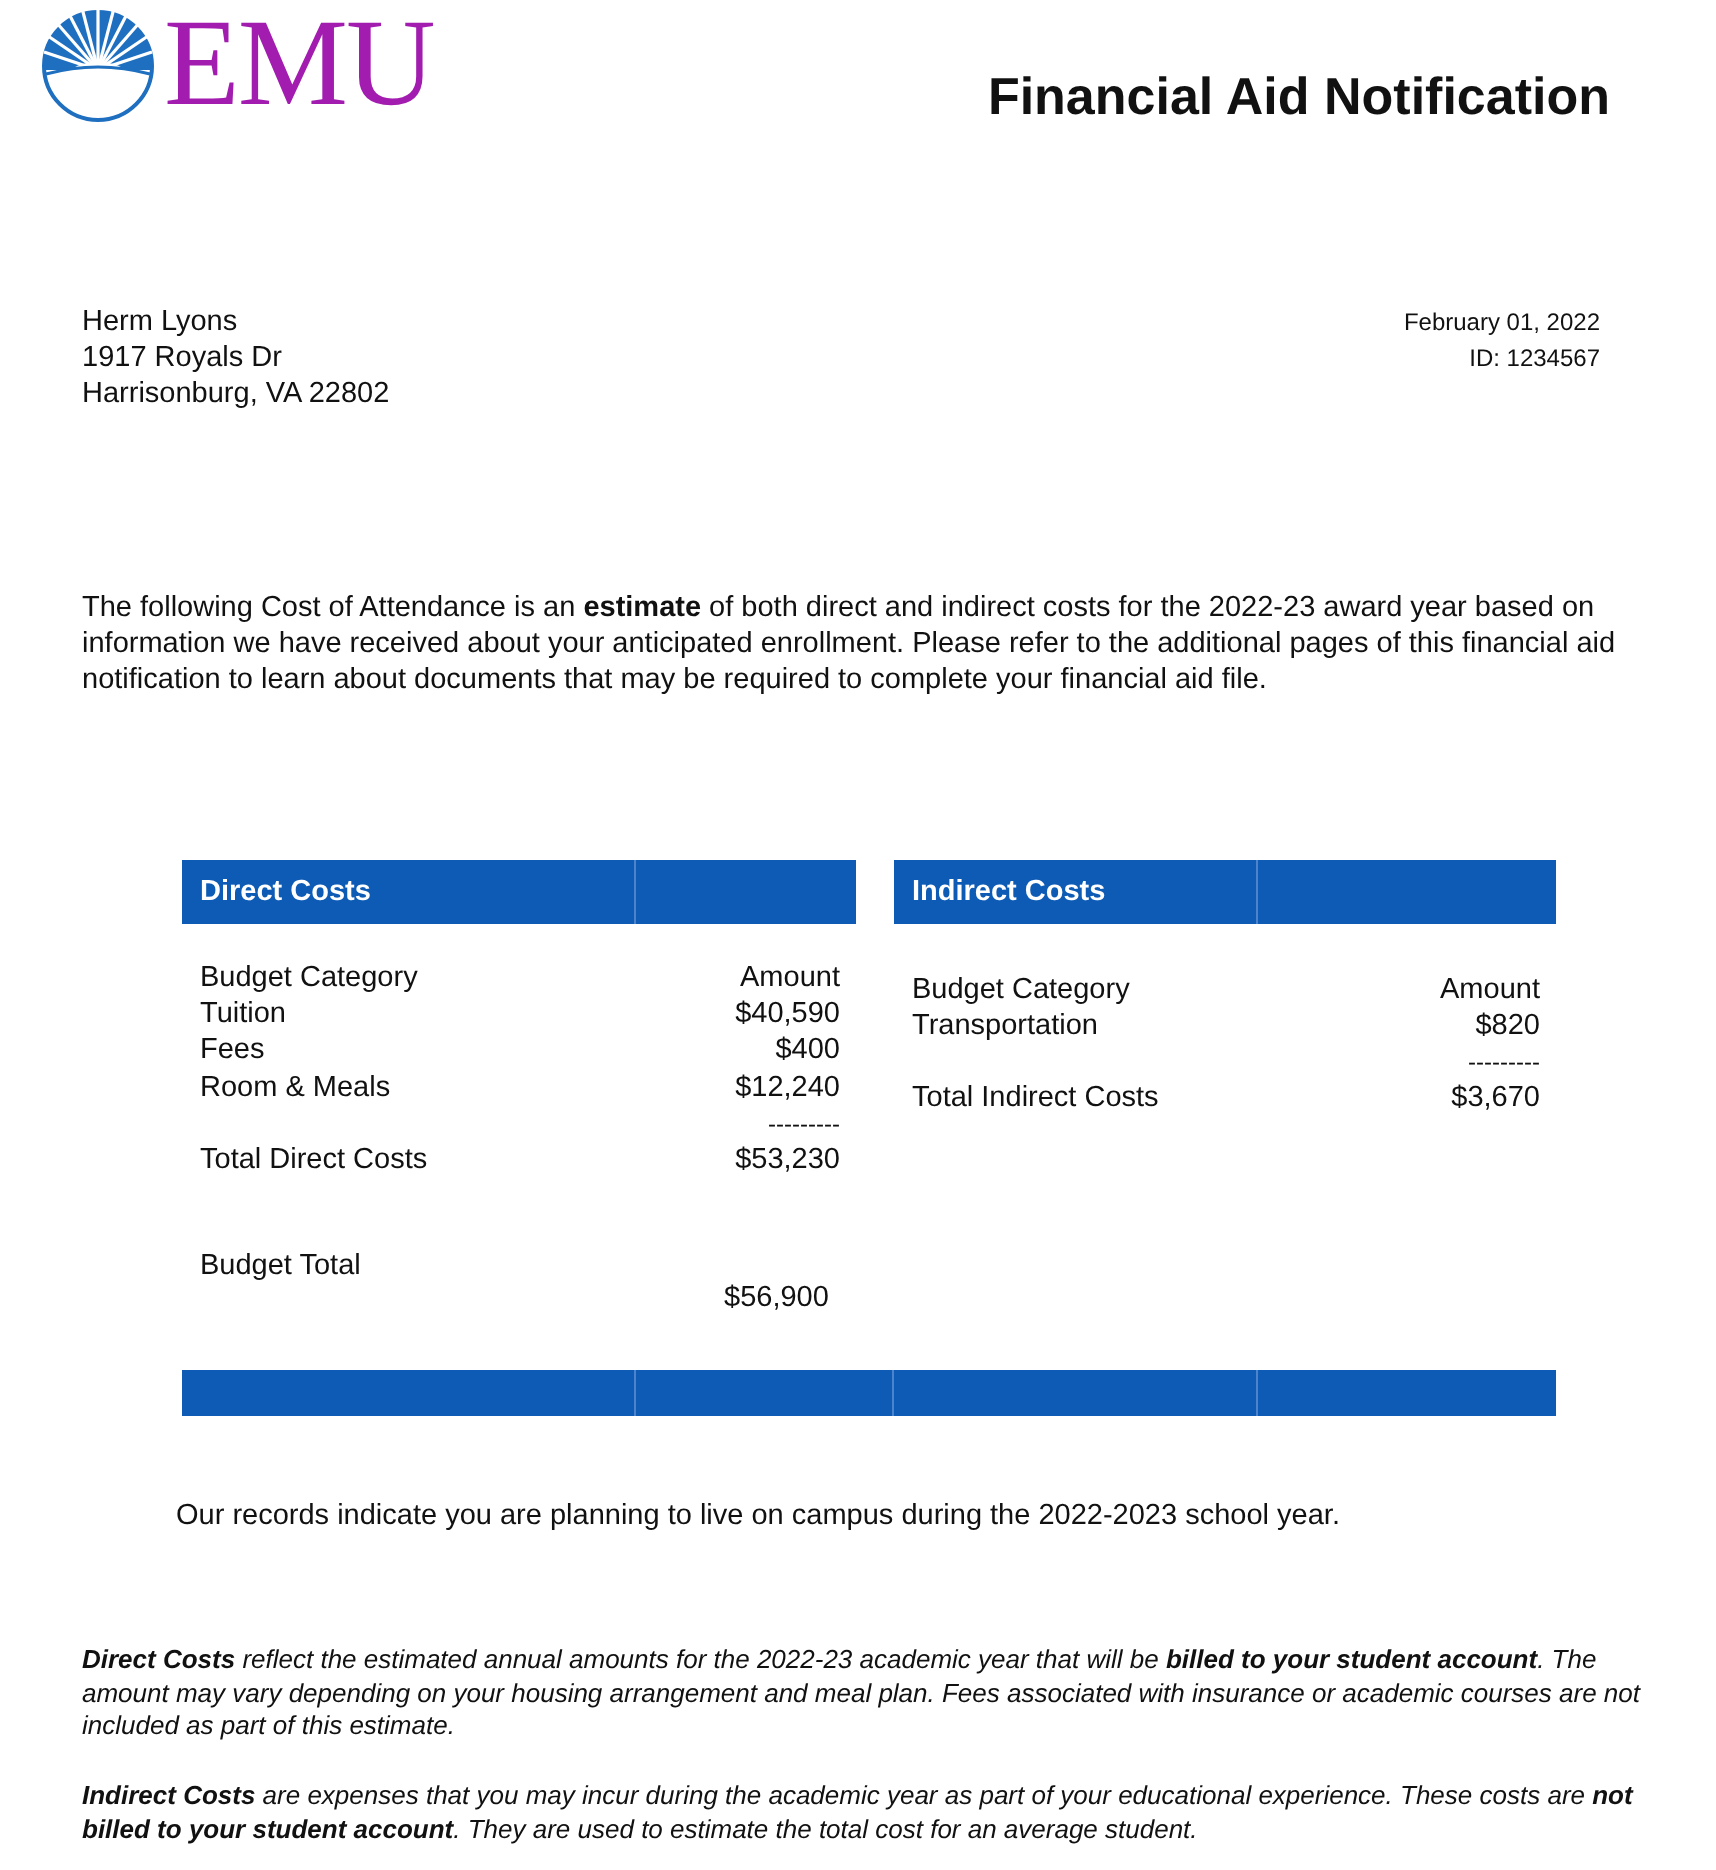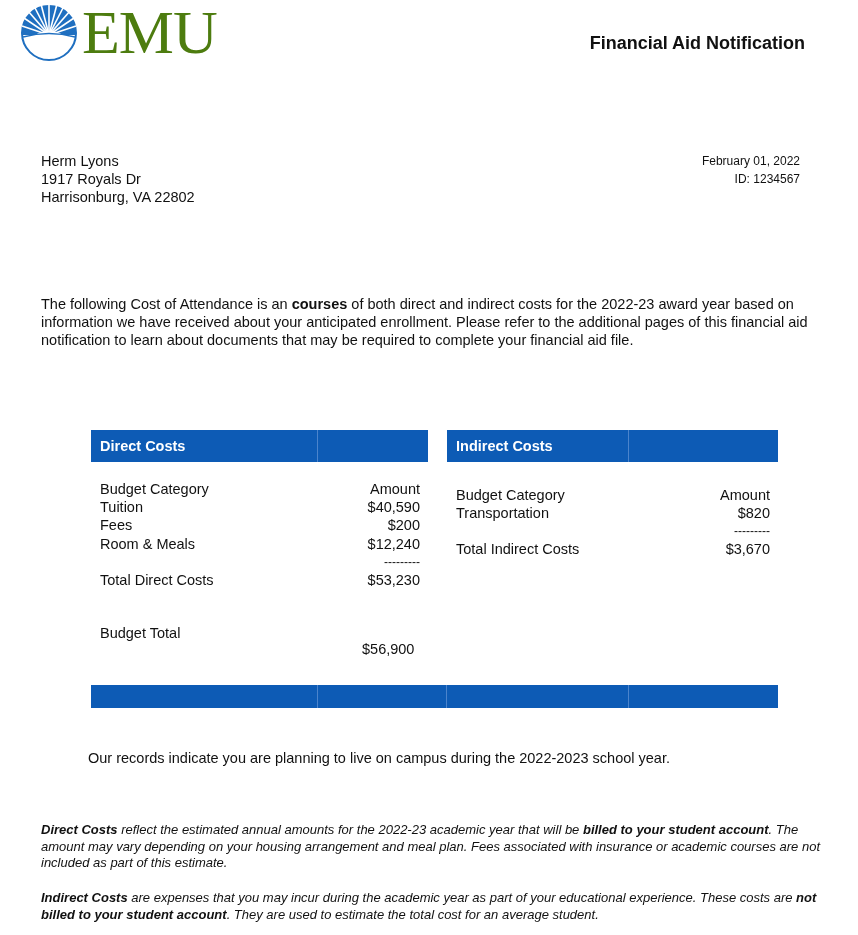--- a/index.html
+++ b/index.html
@@ -4,25 +4,25 @@
 <style>
   html, body { margin: 0; padding: 0; background: #ffffff; }
   body {
     width: 858px; height: 935px; position: relative; overflow: hidden;
     font-family: "Liberation Sans", sans-serif; color: #111;
   }
   .abs { position: absolute; }
   .logo { left: 20px; top: 4px; width: 205px; height: 58px; }
   .logo-word {
     position: absolute; left: 62px; top: -4px;
-    font-family: "Liberation Serif", serif; font-size: 62px; color: #4d7c0f;
+    font-family: "Liberation Serif", serif; font-size: 62px; color: #a21caf;
     letter-spacing: -1px; line-height: 64px;
   }
   .title {
-    right: 53px; top: 33px; font-size: 18px; font-weight: bold; color: #111;
+    right: 53px; top: 33px; font-size: 26px; font-weight: bold; color: #111;
   }
   .addr { left: 41px; top: 152px; font-size: 14.5px; line-height: 18px; }
   .dateblk { right: 58px; top: 152px; font-size: 12px; line-height: 18px; text-align: right; }
   .intro { left: 41px; top: 295px; width: 790px; font-size: 14.5px; line-height: 18px; }
   .bar {
     background: #0d5bb5; height: 32px; display: flex; color: #fff;
     font-weight: bold; font-size: 14.5px;
   }
   .bar .cell { border-right: 1px solid #4b84cc; display: flex; align-items: center; padding-left: 9px; box-sizing: border-box; }
   .bar .cell:last-child { border-right: none; }
@@ -73,21 +73,21 @@
   <div>Herm Lyons</div>
   <div>1917 Royals Dr</div>
   <div>Harrisonburg, VA 22802</div>
 </div>
 
 <div class="abs dateblk">
   <div>February 01, 2022</div>
   <div>ID: 1234567</div>
 </div>
 
-<div class="abs intro"><span>The following Cost of Attendance is an </span><b>courses</b><span> of both direct and indirect costs for the 2022-23 award year based on information we have received about your anticipated enrollment.  Please refer to the additional pages of this financial aid notification to learn about documents that may be required to complete your financial aid file.</span></div>
+<div class="abs intro"><span>The following Cost of Attendance is an </span><b>estimate</b><span> of both direct and indirect costs for the 2022-23 award year based on information we have received about your anticipated enrollment.  Please refer to the additional pages of this financial aid notification to learn about documents that may be required to complete your financial aid file.</span></div>
 
 <div class="abs bar" style="left:91px; top:430px; width:337px;">
   <div class="cell" style="width:227px;">Direct Costs</div>
   <div class="cell" style="width:110px;"></div>
 </div>
 <div class="abs bar" style="left:447px; top:430px; width:331px;">
   <div class="cell" style="width:182px;">Indirect Costs</div>
   <div class="cell" style="width:149px;"></div>
 </div>
 
@@ -95,21 +95,21 @@
   <div class="row">
     <span>Budget Category</span>
     <span>Amount</span>
   </div>
   <div class="row">
     <span>Tuition</span>
     <span class="amt">$40,590</span>
   </div>
   <div class="row">
     <span>Fees</span>
-    <span class="amt">$200</span>
+    <span class="amt">$400</span>
   </div>
   <div class="row">
     <span>Room &amp; Meals</span>
     <span class="amt">$12,240</span>
   </div>
   <div class="row">
     <span></span>
     <span class="dash">---------</span>
   </div>
   <div class="row">

